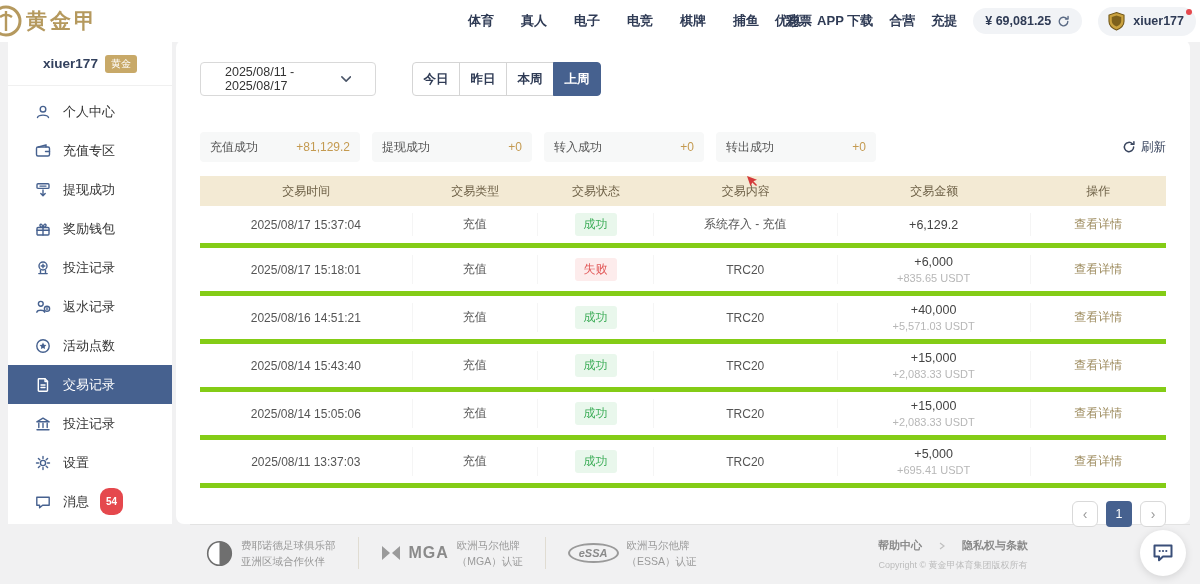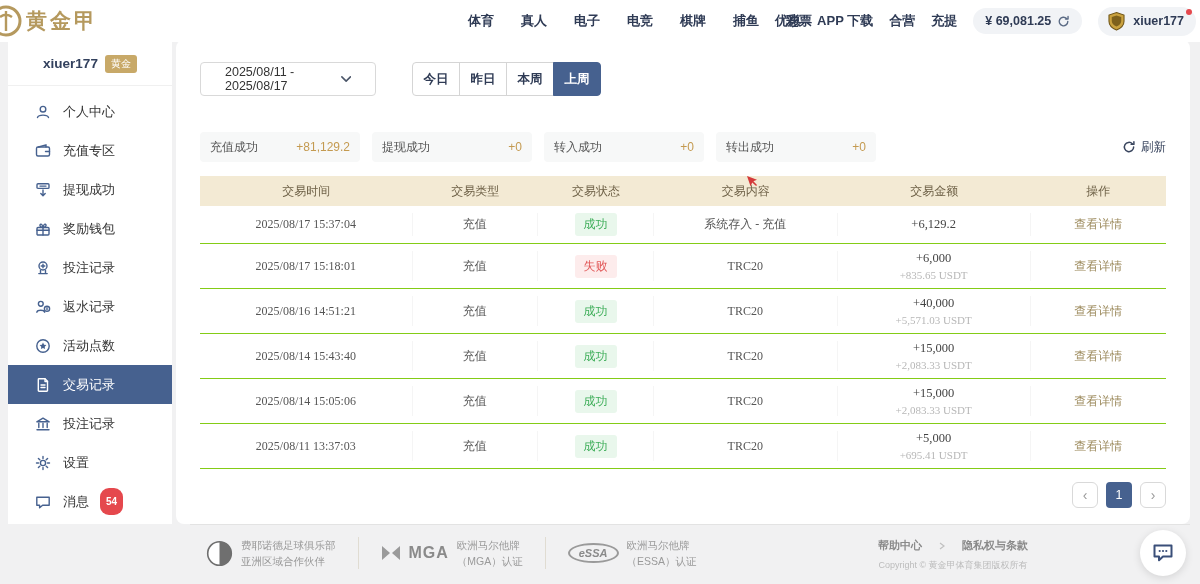--- a/index.html
+++ b/index.html
@@ -62,21 +62,21 @@
   .tbl { margin-top:14px; }
   .thead { display:flex; background:#f3ead4; height:30px; align-items:center; }
   .thead .cell { color:#6f6248; font-size:12px; }
   .cell { text-align:center; }
   .c-time   { flex:0 0 22%; }
   .c-type   { flex:0 0 13%; }
   .c-status { flex:0 0 12%; }
   .c-cont   { flex:0 0 19%; }
   .c-amt    { flex:0 0 20%; }
   .c-op     { flex:0 0 14%; }
-  .trow { display:flex; align-items:center; border-bottom:1px solid #84cc16; padding:7px 0; min-height:37px;font-family:Liberation Serif, serif; }
+  .trow { display:flex; align-items:center; border-bottom:5px solid #84cc16; padding:7px 0; min-height:37px; }
   .trow .cell { border-right:1px solid #f5f5f5; align-self:stretch; display:flex; flex-direction:column; justify-content:center; align-items:center; }
   .trow .cell:last-child { border-right:none; }
   .trow .cell { color:#555; font-size:12px; }
   .badge { display:inline-block; padding:3px 9px; border-radius:3px; font-size:12px; }
   .badge.ok  { color:#3fae5a; background:#e9f7ec; }
   .badge.bad { color:#e25b5b; background:#fdecec; }
   .amt-main { color:#444; font-size:12.5px; }
   .amt-sub { color:#b7b7b7; font-size:11px; margin-top:3px; }
   .amt-sub:empty { display:none; }
   .detail-link { color:#9c8a5c; cursor:pointer; font-size:12px; }

